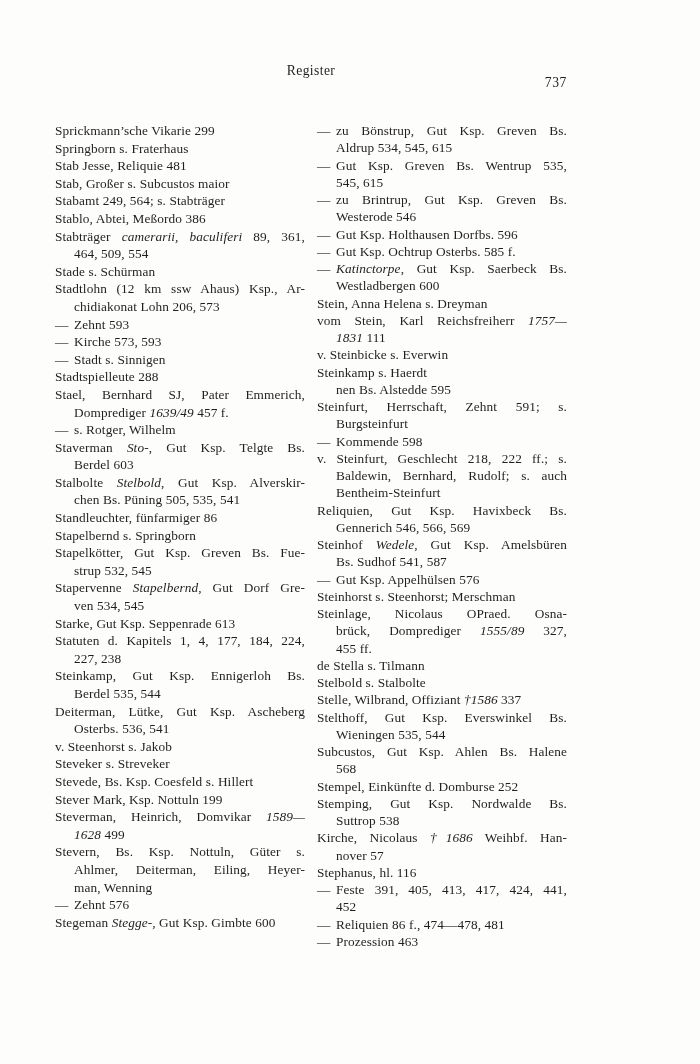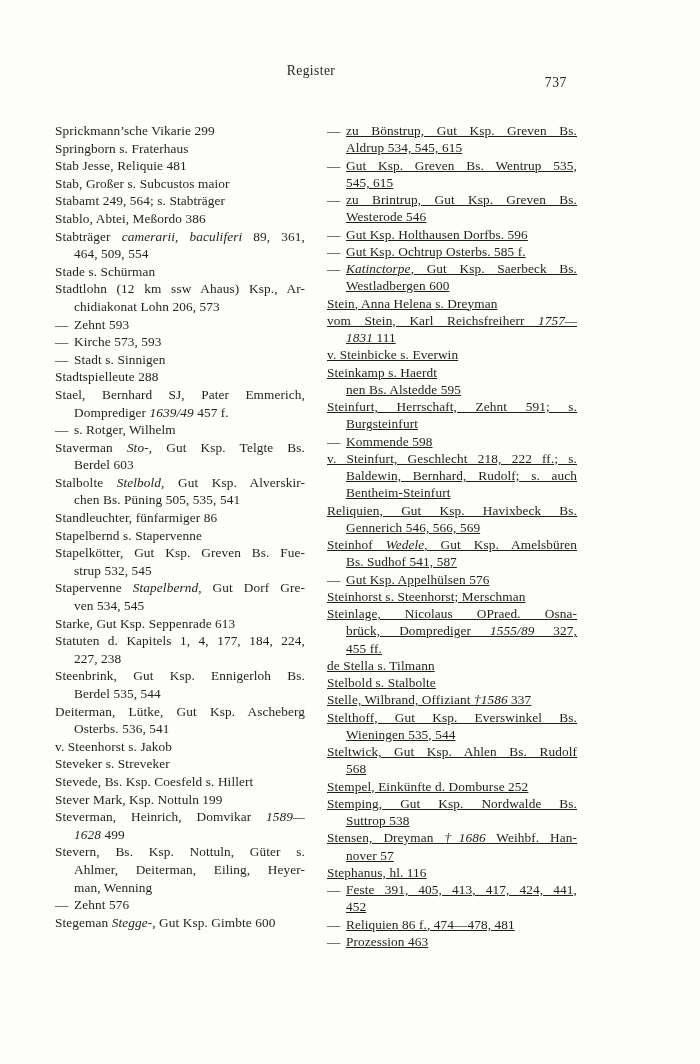--- a/index.html
+++ b/index.html
@@ -5,21 +5,21 @@
   html,body{margin:0;padding:0;background:#fdfdfc;}
   .page{
     position:relative;width:700px;height:1064px;background:#fdfdfc;overflow:hidden;
     font-family:"Liberation Serif","DejaVu Serif",serif;color:#211f1d;
   }
   .page-header{position:absolute;left:55px;top:63px;width:512px;height:19px;font-size:13.6px;}
   .running-title{position:absolute;left:0;top:0;width:100%;text-align:center;letter-spacing:.4px;}
   .page-number{position:absolute;right:0;top:12px;letter-spacing:.6px;}
   .col{position:absolute;top:99px;width:250px;font-size:13.3px;margin-top:23px;}
   .col-left{left:55px;}
-  .col-right{left:327px;text-decoration:underline;}
+  .col-right{left:317px;}
   .line{height:17.6px;line-height:17.6px;letter-spacing:.1px;}
   .col-right .line{height:17.25px;line-height:17.25px;}
   .cont{padding-left:19px;}
   .just{text-align:justify;text-align-last:justify;}
   .dash-marker{display:inline-block;width:19px;}
   em{font-style:italic;}
 </style>
 </head>
 <body>
 
@@ -45,29 +45,29 @@
       <div class="line dash"><span class="dash-marker">—</span><span>Stadt s. Sinnigen</span></div>
       <div class="line entry"><span>Stadtspielleute 288</span></div>
       <div class="line entry just"><span>Stael, Bernhard SJ, Pater Emmerich,</span></div>
       <div class="line cont"><span>Domprediger </span><em>1639/49</em><span> 457 f.</span></div>
       <div class="line dash"><span class="dash-marker">—</span><span>s. Rotger, Wilhelm</span></div>
       <div class="line entry just"><span>Staverman </span><em>Sto-</em><span>, Gut Ksp. Telgte Bs.</span></div>
       <div class="line cont"><span>Berdel 603</span></div>
       <div class="line entry just"><span>Stalbolte </span><em>Stelbold</em><span>, Gut Ksp. Alverskir-</span></div>
       <div class="line cont"><span>chen Bs. Püning 505, 535, 541</span></div>
       <div class="line entry"><span>Standleuchter, fünfarmiger 86</span></div>
-      <div class="line entry"><span>Stapelbernd s. Stapervenne</span></div>
+      <div class="line entry"><span>Stapelbernd s. Springborn</span></div>
       <div class="line entry just"><span>Stapelkötter, Gut Ksp. Greven Bs. Fue-</span></div>
       <div class="line cont"><span>strup 532, 545</span></div>
       <div class="line entry just"><span>Stapervenne </span><em>Stapelbernd</em><span>, Gut Dorf Gre-</span></div>
       <div class="line cont"><span>ven 534, 545</span></div>
       <div class="line entry"><span>Starke, Gut Ksp. Seppenrade 613</span></div>
       <div class="line entry just"><span>Statuten d. Kapitels 1, 4, 177, 184, 224,</span></div>
       <div class="line cont"><span>227, 238</span></div>
-      <div class="line entry just"><span>Steenbrink, Gut Ksp. Ennigerloh Bs.</span></div>
+      <div class="line entry just"><span>Steinkamp, Gut Ksp. Ennigerloh Bs.</span></div>
       <div class="line cont"><span>Berdel 535, 544</span></div>
       <div class="line entry just"><span>Deiterman, Lütke, Gut Ksp. Ascheberg</span></div>
       <div class="line cont"><span>Osterbs. 536, 541</span></div>
       <div class="line entry"><span>v. Steenhorst s. Jakob</span></div>
       <div class="line entry"><span>Steveker s. Streveker</span></div>
       <div class="line entry"><span>Stevede, Bs. Ksp. Coesfeld s. Hillert</span></div>
       <div class="line entry"><span>Stever Mark, Ksp. Nottuln 199</span></div>
       <div class="line entry just"><span>Steverman, Heinrich, Domvikar </span><em>1589—</em></div>
       <div class="line cont"><em>1628</em><span> 499</span></div>
       <div class="line entry just"><span>Stevern, Bs. Ksp. Nottuln, Güter s.</span></div>
@@ -106,26 +106,26 @@
       <div class="line dash"><span class="dash-marker">—</span><span>Gut Ksp. Appelhülsen 576</span></div>
       <div class="line entry"><span>Steinhorst s. Steenhorst; Merschman</span></div>
       <div class="line entry just"><span>Steinlage, Nicolaus OPraed. Osna-</span></div>
       <div class="line cont just"><span>brück, Domprediger </span><em>1555/89</em><span> 327,</span></div>
       <div class="line cont"><span>455 ff.</span></div>
       <div class="line entry"><span>de Stella s. Tilmann</span></div>
       <div class="line entry"><span>Stelbold s. Stalbolte</span></div>
       <div class="line entry"><span>Stelle, Wilbrand, Offiziant </span><em>†1586</em><span> 337</span></div>
       <div class="line entry just"><span>Stelthoff, Gut Ksp. Everswinkel Bs.</span></div>
       <div class="line cont"><span>Wieningen 535, 544</span></div>
-      <div class="line entry just"><span>Steltwick, Gut Ksp. Ahlen Bs. Rudolf</span></div>
+      <div class="line entry just"><span>Subcustos, Gut Ksp. Ahlen Bs. Halene</span></div>
       <div class="line cont"><span>568</span></div>
       <div class="line entry"><span>Stempel, Einkünfte d. Domburse 252</span></div>
       <div class="line entry just"><span>Stemping, Gut Ksp. Nordwalde Bs.</span></div>
       <div class="line cont"><span>Suttrop 538</span></div>
-      <div class="line entry just"><span>Stensen, Dreyman </span><em>†1686</em><span> Weihbf. Han-</span></div>
+      <div class="line entry just"><span>Kirche, Nicolaus </span><em>†1686</em><span> Weihbf. Han-</span></div>
       <div class="line cont"><span>nover 57</span></div>
       <div class="line entry"><span>Stephanus, hl. 116</span></div>
       <div class="line dash just"><span class="dash-marker">—</span><span>Feste 391, 405, 413, 417, 424, 441,</span></div>
       <div class="line cont"><span>452</span></div>
       <div class="line dash"><span class="dash-marker">—</span><span>Reliquien 86 f., 474—478, 481</span></div>
       <div class="line dash"><span class="dash-marker">—</span><span>Prozession 463</span></div>
     </div>
 </div>
 
 </body></html>

